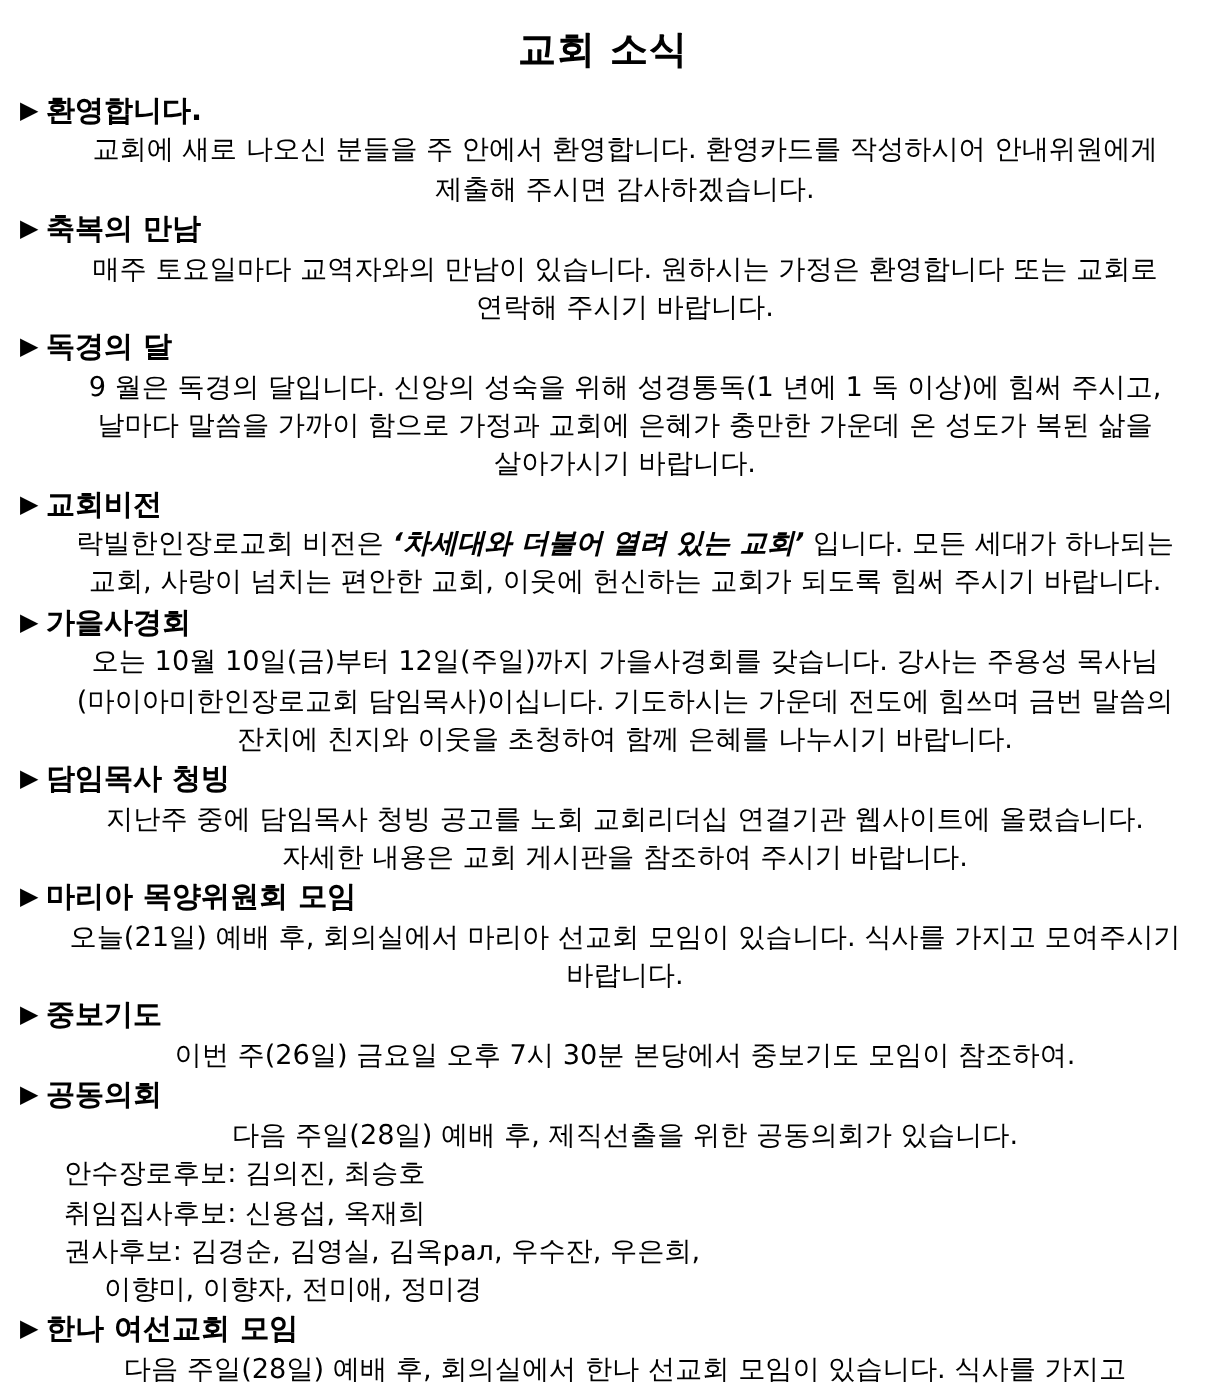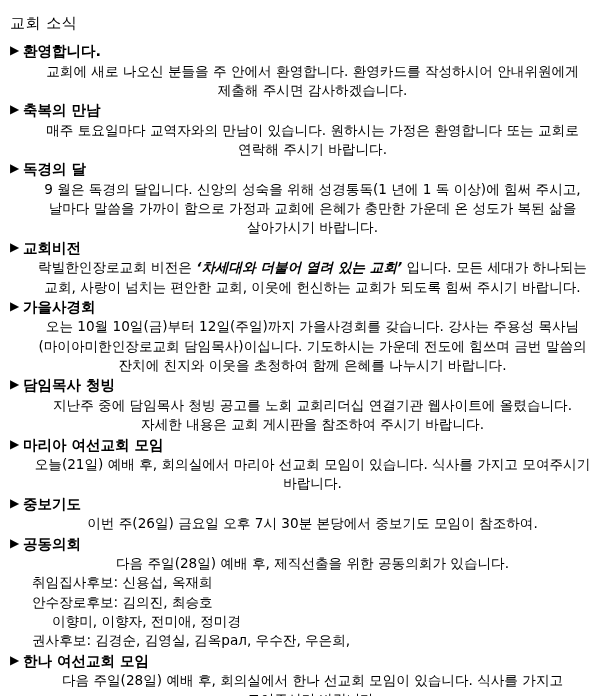--- a/index.html
+++ b/index.html
@@ -15,23 +15,23 @@
     overflow: hidden;
   }
   .page {
     width: 603px;
     height: 696px;
     box-sizing: border-box;
     padding: 8px 10px 0 10px;
     position: relative;
   }
   .doc-title {
-    text-align: left;
-    font-size: 15px;
-    font-weight: normal;
+    text-align: center;
+    font-size: 19px;
+    font-weight: bold;
     letter-spacing: 0.5px;
     margin: 6px 0 10px 0;
     line-height: 1.2;
   }
   .section {
     margin-bottom: 1px;
   }
   .sec-head {
     display: flex;
     align-items: flex-start;
@@ -135,21 +135,21 @@
       <span class="sec-head-text">담임목사 청빙</span>
     </div>
     <div class="sec-body">
       <p>지난주 중에 담임목사 청빙 공고를 노회 교회리더십 연결기관 웹사이트에 올렸습니다.  자세한 내용은 교회 게시판을 참조하여 주시기 바랍니다.</p>
     </div>
   </div>
 
   <div class="section">
     <div class="sec-head">
       <span class="bullet">▶</span>
-      <span class="sec-head-text">마리아 여선교회 모임</span>
+      <span class="sec-head-text">마리아 목양위원회 모임</span>
     </div>
     <div class="sec-body">
       <p>오늘(21일) 예배 후, 회의실에서 마리아 선교회 모임이 있습니다.  식사를 가지고 모여주시기 바랍니다.</p>
     </div>
   </div>
 
   <div class="section">
     <div class="sec-head">
       <span class="bullet">▶</span>
       <span class="sec-head-text">중보기도</span>
@@ -160,24 +160,24 @@
   </div>
 
   <div class="section">
     <div class="sec-head">
       <span class="bullet">▶</span>
       <span class="sec-head-text">공동의회</span>
     </div>
     <div class="sec-body">
       <p>다음 주일(28일) 예배 후, 제직선출을 위한 공동의회가 있습니다.</p>
     </div>
+    <div class="indent-line">안수장로후보: 김의진, 최승호</div>
     <div class="indent-line">취임집사후보: 신용섭, 옥재희</div>
-    <div class="indent-line">안수장로후보: 김의진, 최승호</div>
+    <div class="indent-line">권사후보: 김경순, 김영실, 김옥рал, 우수잔, 우은희,</div>
     <div class="indent-line sub">이향미, 이향자, 전미애, 정미경</div>
-    <div class="indent-line">권사후보: 김경순, 김영실, 김옥рал, 우수잔, 우은희,</div>
   </div>
 
   <div class="section">
     <div class="sec-head">
       <span class="bullet">▶</span>
       <span class="sec-head-text">한나 여선교회 모임</span>
     </div>
     <div class="sec-body">
       <p>다음 주일(28일) 예배 후, 회의실에서 한나 선교회 모임이 있습니다.  식사를 가지고 모여주시기 바랍니다.</p>
     </div>

